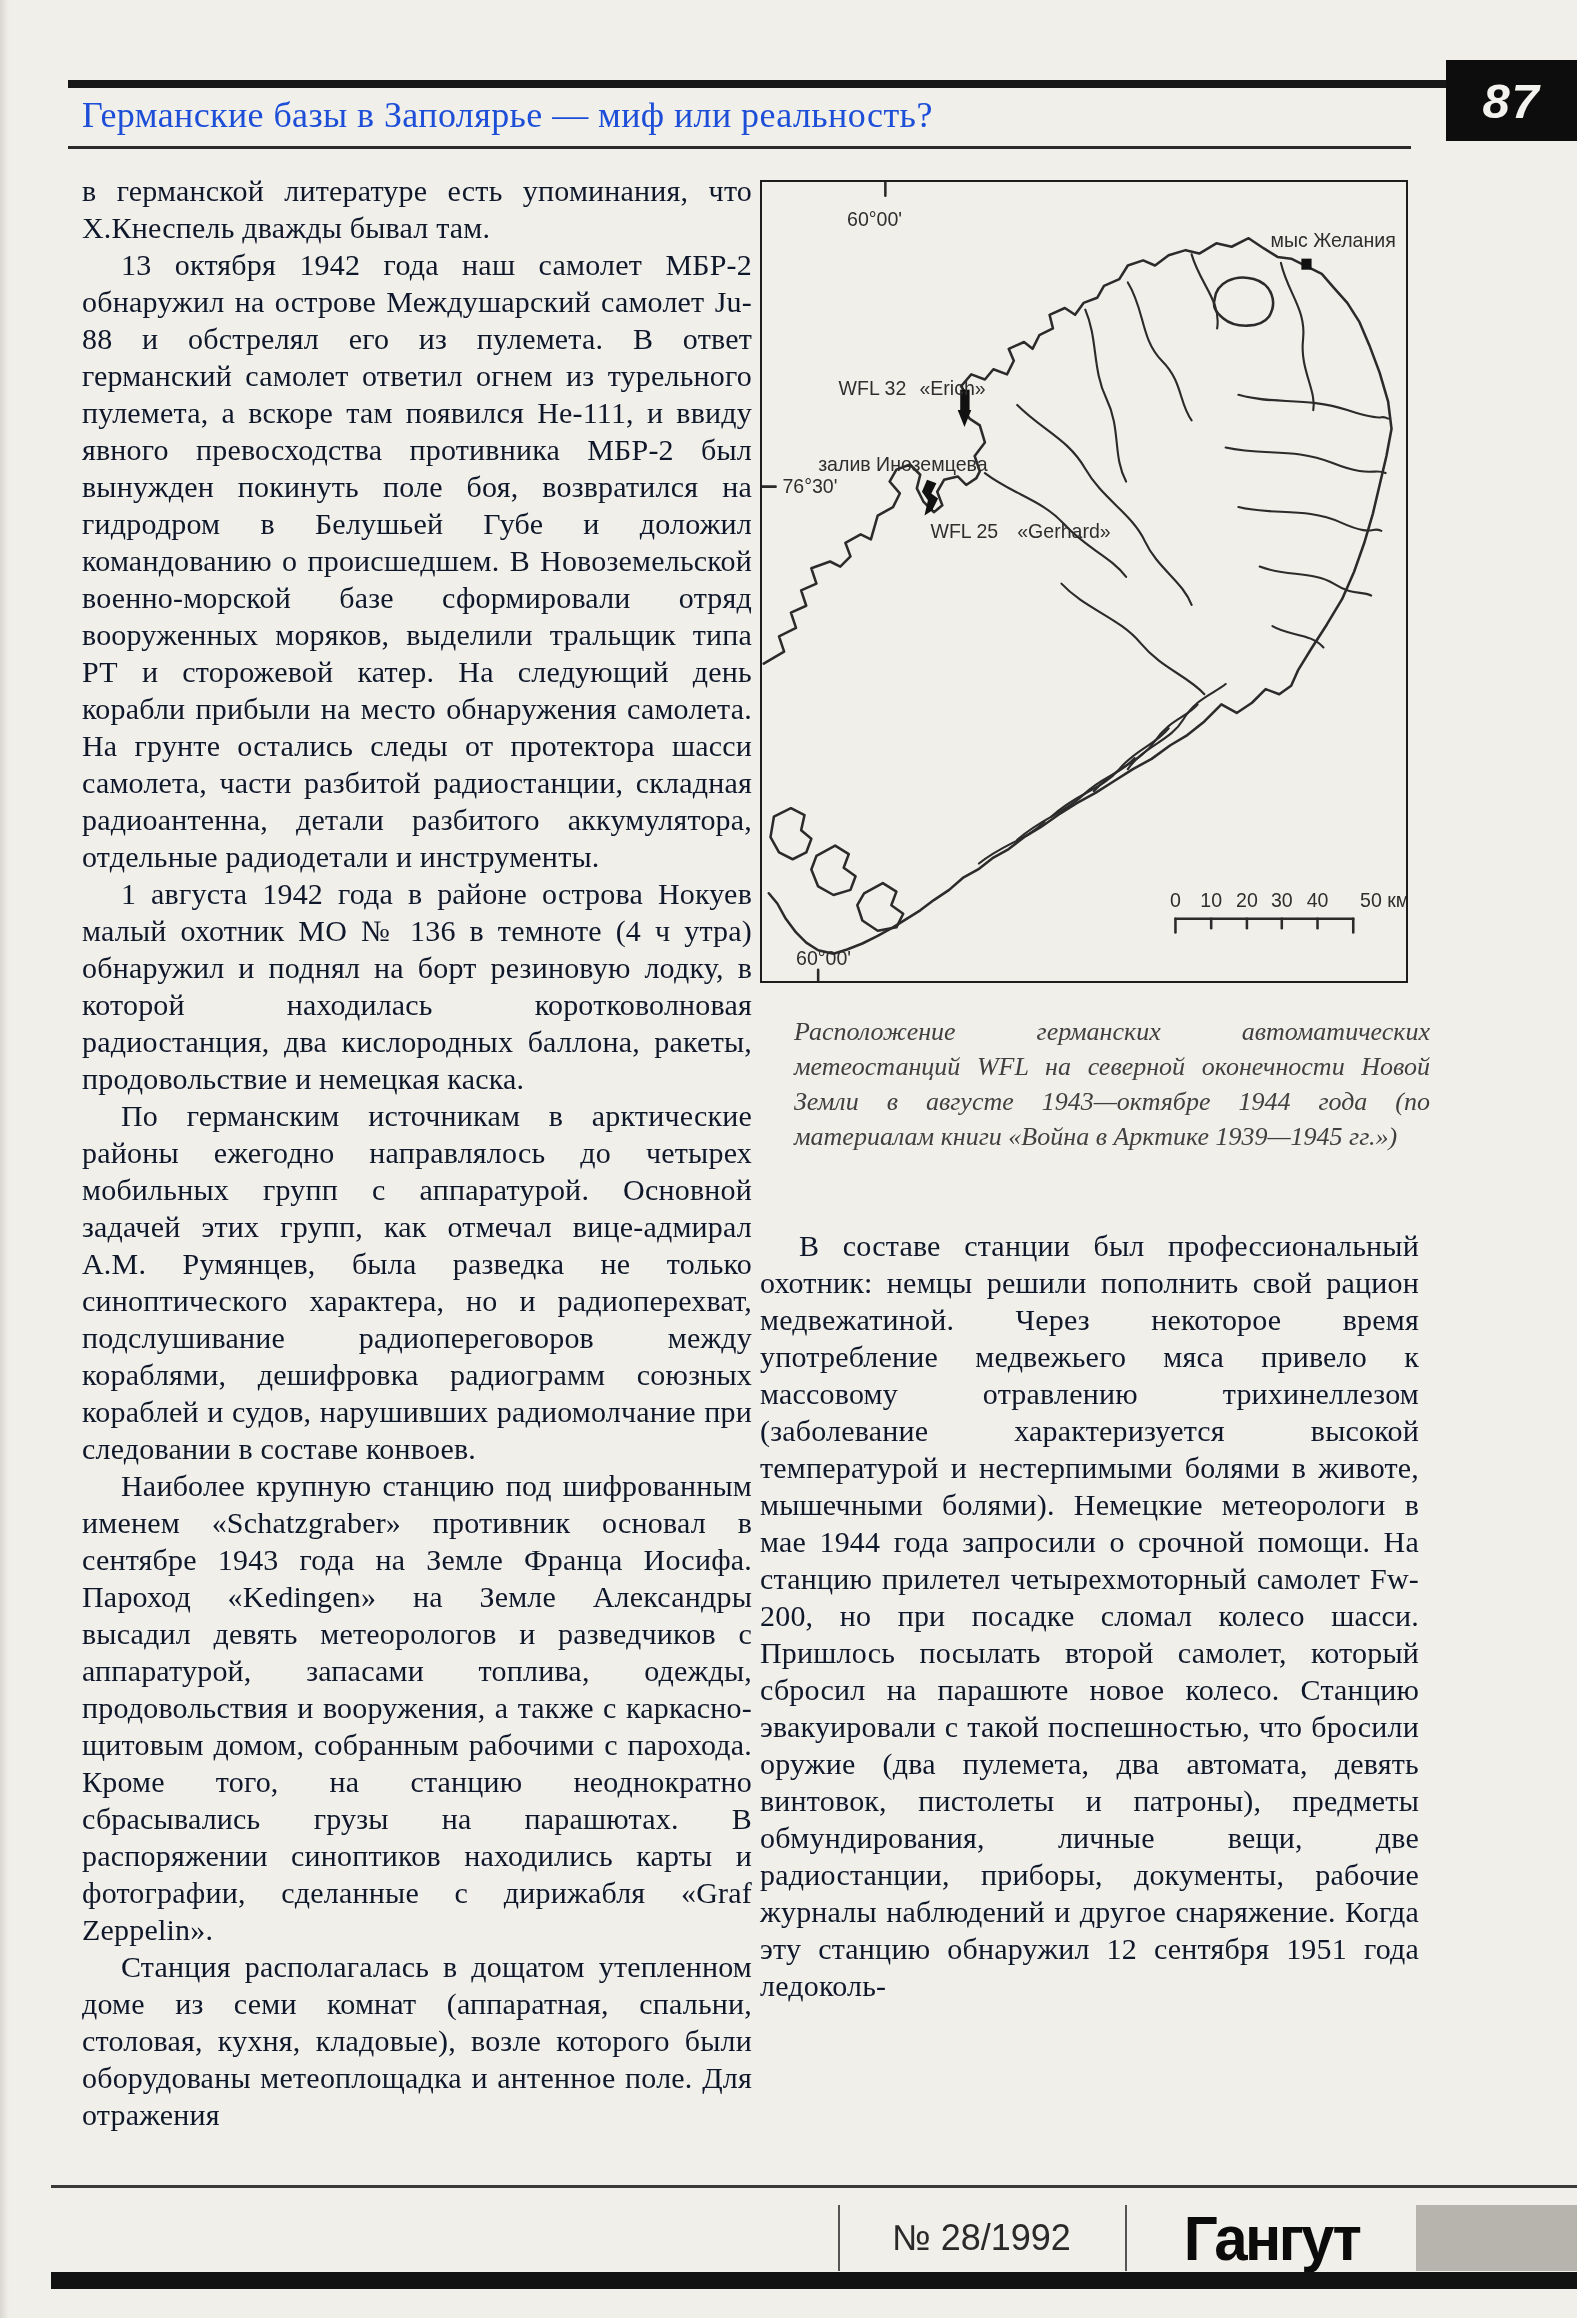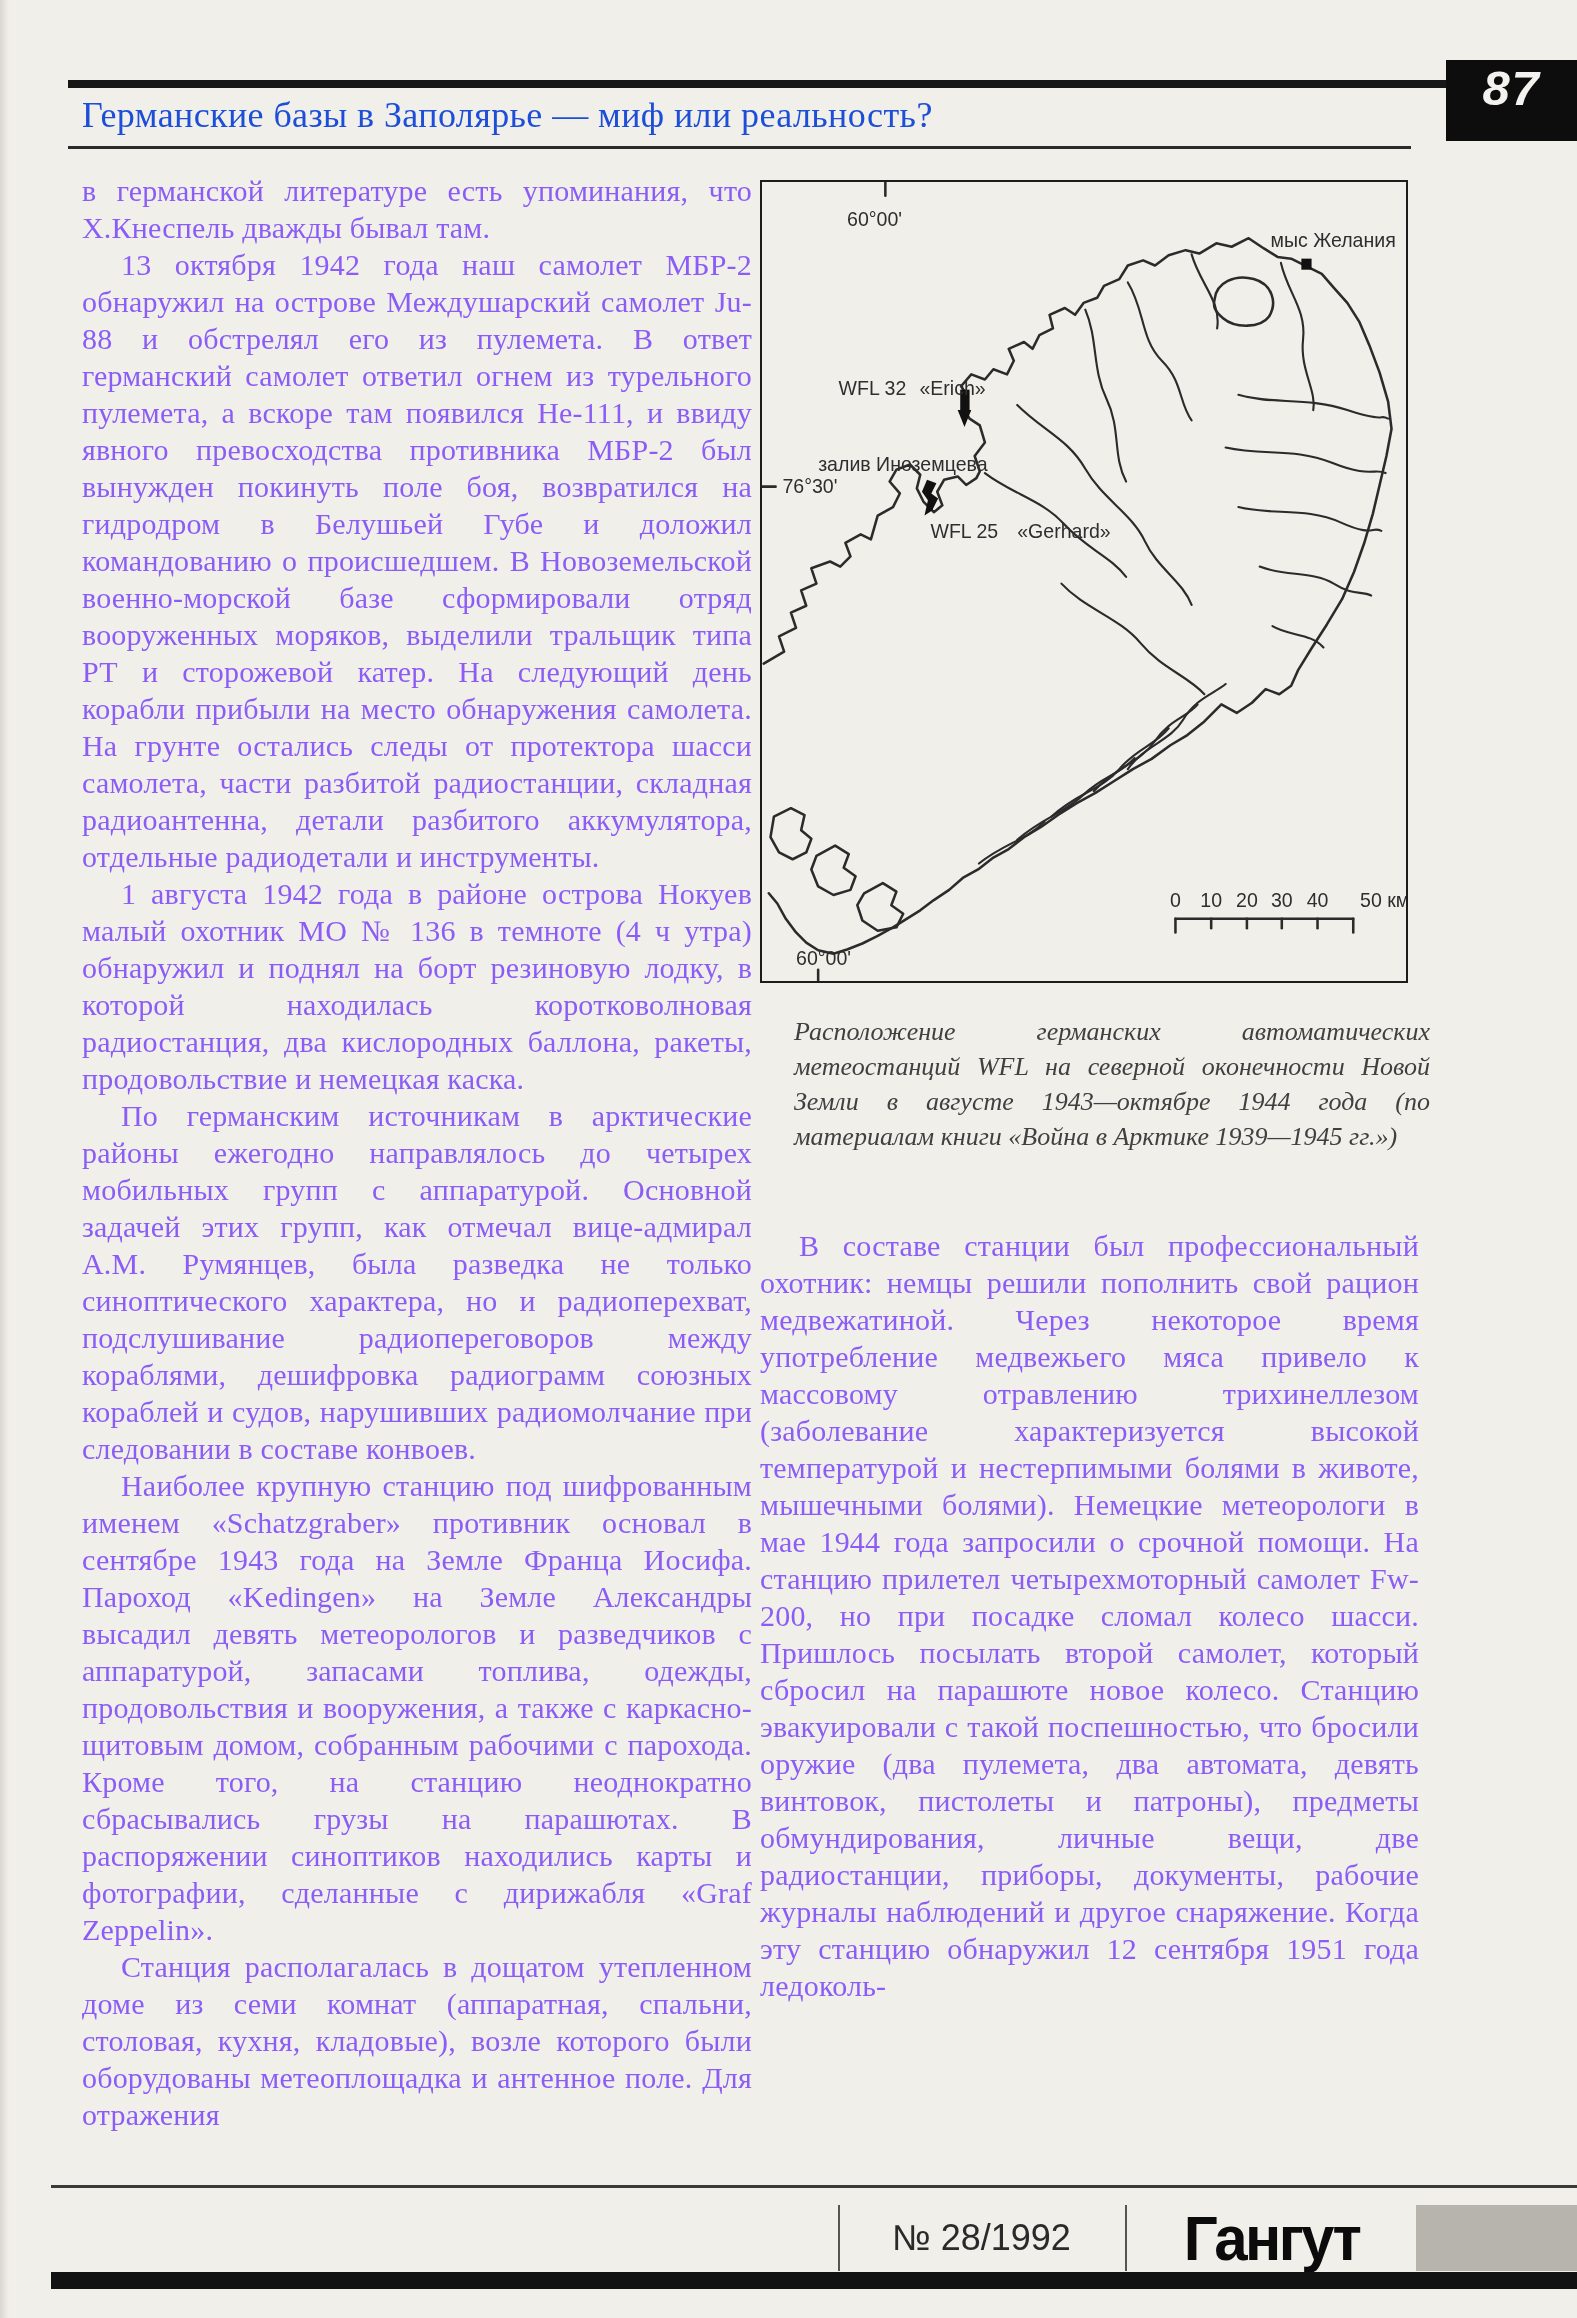--- a/index.html
+++ b/index.html
@@ -12,25 +12,25 @@
   .abs{position:absolute;}
   
   .scan-edge{left:0;top:0;width:8.5px;height:2319px;
     background:linear-gradient(90deg,#d9d6d0,#f1efea);}
   
   .rule-thick{left:68px;top:80px;width:1509px;height:7.7px;background:#171717;}
   .page-title{left:82px;top:94px;width:1327px;
     font-size:36px;letter-spacing:0.4px;color:#1d4ed8;white-space:nowrap;}
   .rule-thin{left:68px;top:146px;width:1343px;height:2.6px;background:#2b2b2b;}
   .page-num-box{left:1446px;top:60px;width:131px;height:81px;background:#0d0d0d;
-    display:flex;justify-content:center;}
+    display:flex;align-items:center;justify-content:center;}
   .page-num{color:#f4f2ee;font-family:"Liberation Sans",sans-serif;
     font-weight:bold;font-style:italic;font-size:49px;letter-spacing:1.7px;}
   
-  .col{text-align:justify;font-size:30px;line-height:37px;letter-spacing:0.2px;color:#8b5cf6;}
+  .col{text-align:justify;font-size:30px;line-height:37px;letter-spacing:0.2px;color:#0f172a;}
   .col p{margin:0;}
   .col p.indent{text-indent:39px;}
   .left-col{left:82px;top:172px;width:670px;}
   .right-col{left:760px;top:1227px;width:659px;}
   
   .map-box{left:760px;top:180px;width:644px;height:799px;border:2.6px solid #1d1d1d;background:#f1efea;}
   .map-box svg{display:block;}
   .map-label{font-family:"Liberation Sans",sans-serif;fill:#2e2e2e;}
   
   .caption{left:794px;top:1014px;width:636px;font-style:italic;

